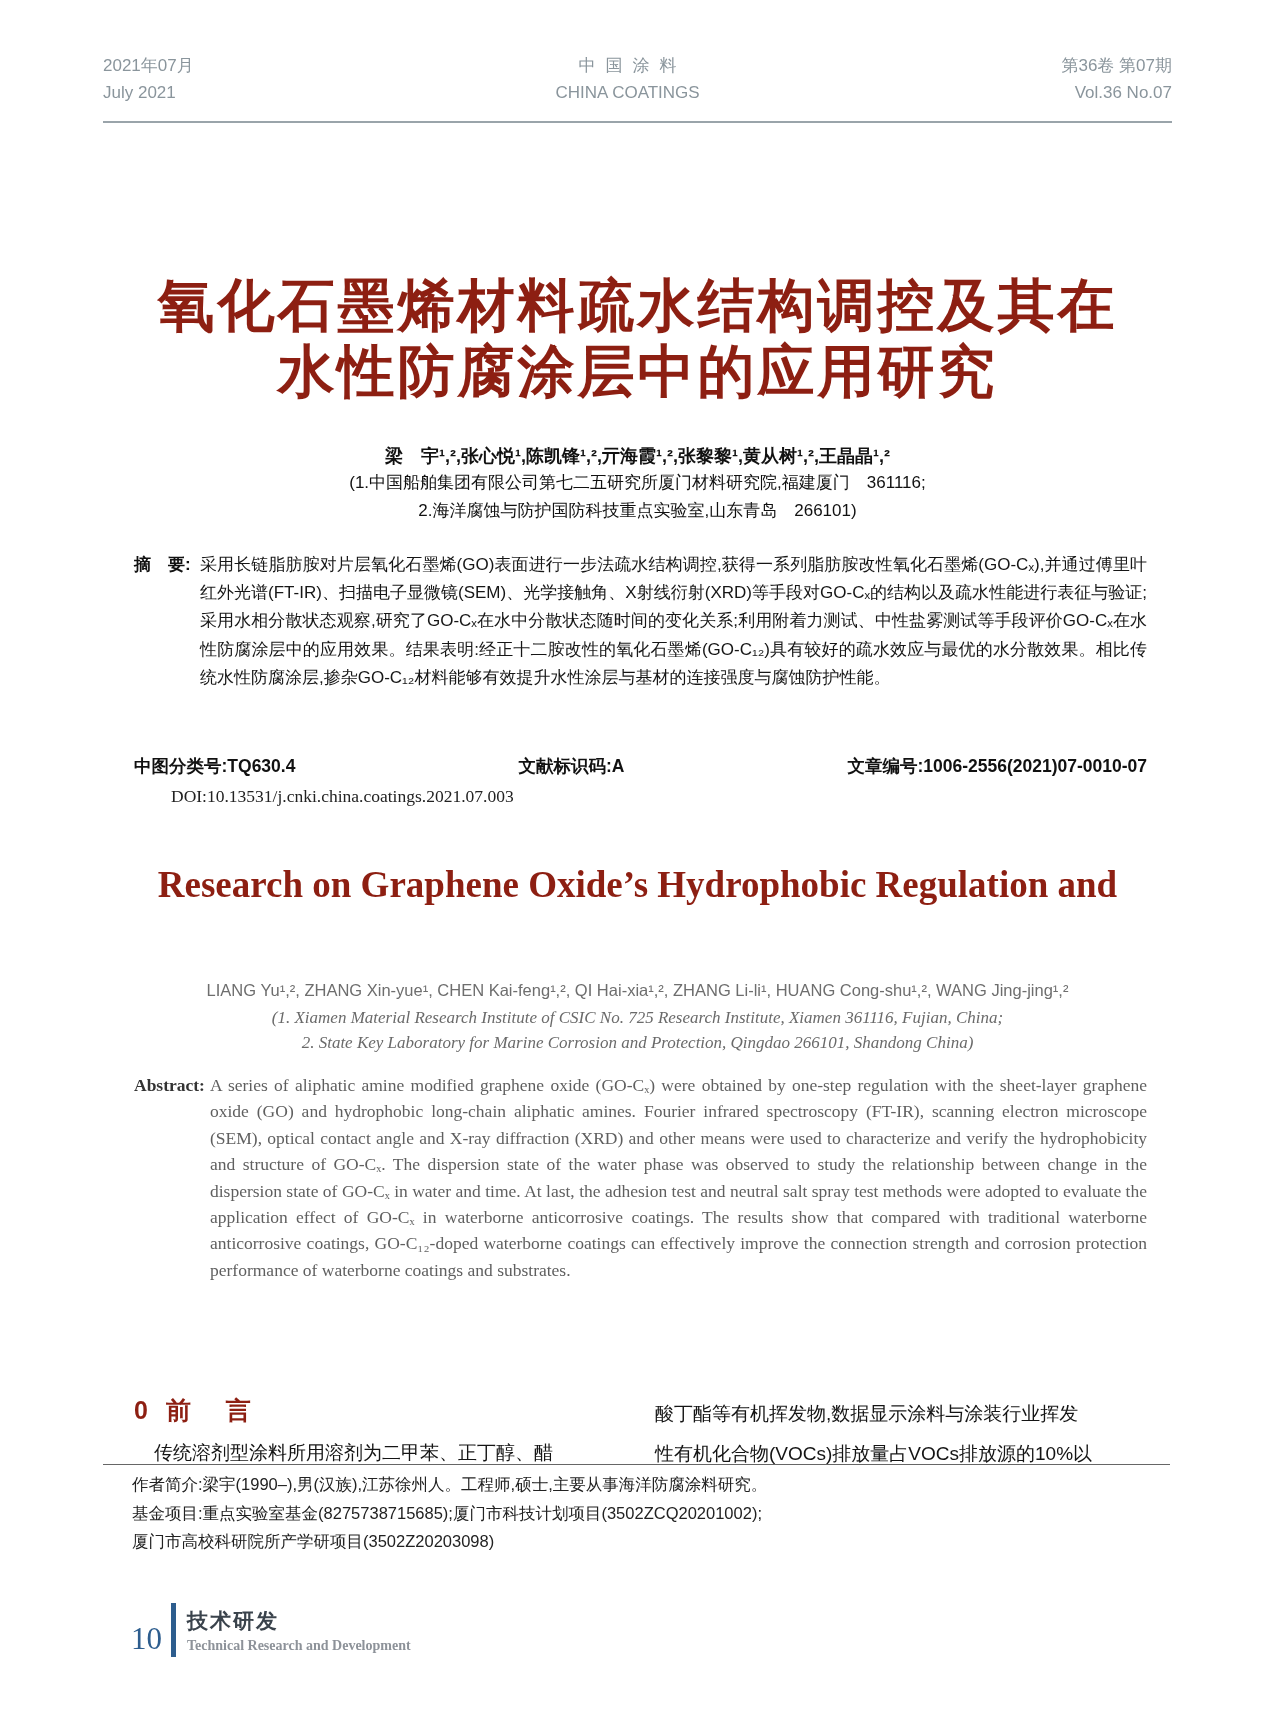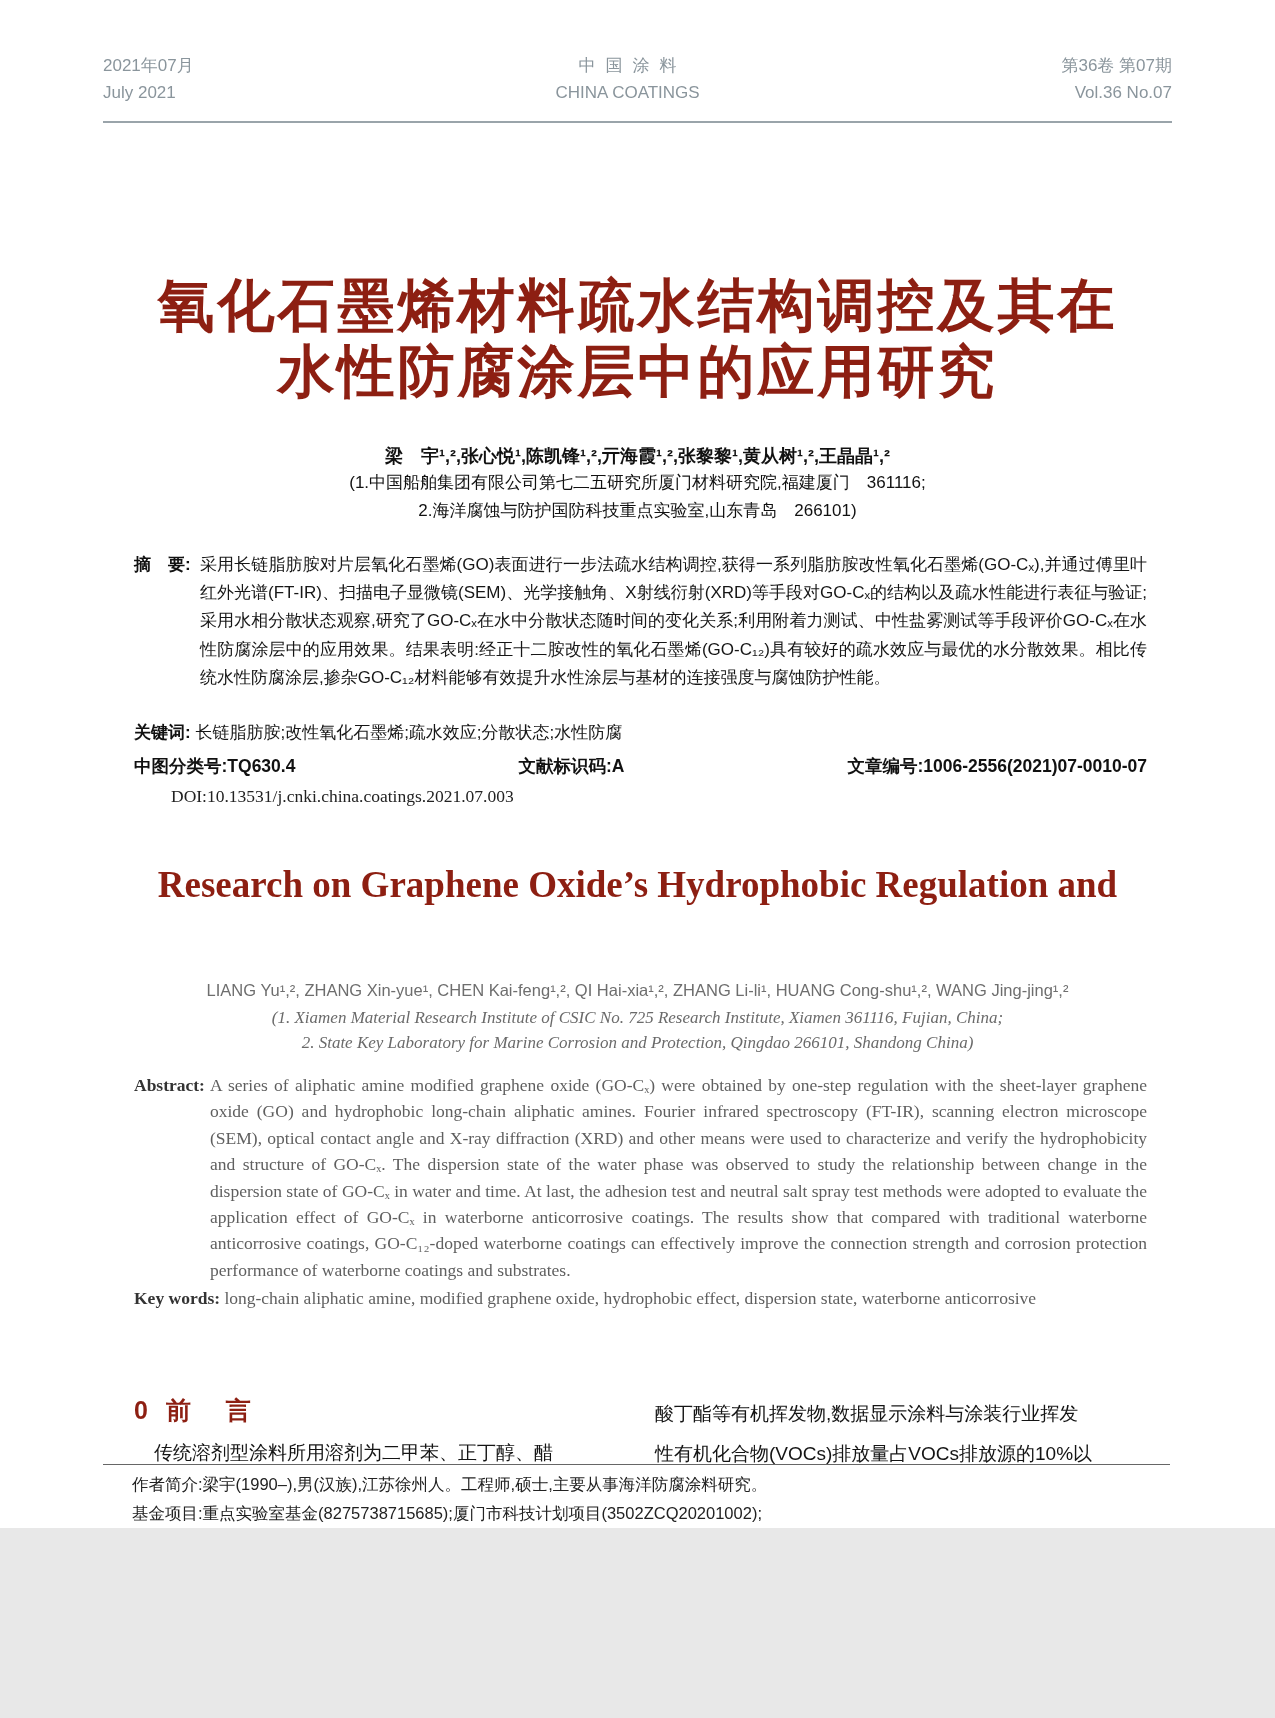--- a/index.html
+++ b/index.html
@@ -4,21 +4,21 @@
 <style>
   :root{
     --accent-red:#8d1f12;
     --footer-blue:#2d5d8e;
     --header-gray:#8a959c;
   }
   *{margin:0;padding:0;box-sizing:border-box;}
   html,body{background:#e8e8e8;}
   .page{
     position:relative;
-    width:1275px;height:1528px;
+    width:1275px;height:1718px;
     background:#ffffff;
     margin:0 auto;
     font-family:"Liberation Sans",sans-serif;
     color:#1a1a1a;
     overflow:hidden;
   }
   
   .hdr{
     position:absolute;left:103px;right:103px;top:52px;
     display:flex;justify-content:space-between;
@@ -188,24 +188,20 @@
   <div class="affil-cn">
     <div>(1.中国船舶集团有限公司第七二五研究所厦门材料研究院,福建厦门　361116;</div>
     <div>2.海洋腐蚀与防护国防科技重点实验室,山东青岛　266101)</div>
   </div>
 
   <div class="abs-cn">
     <span class="hang-label">摘　要:</span>
     <span>采用长链脂肪胺对片层氧化石墨烯(GO)表面进行一步法疏水结构调控,获得一系列脂肪胺改性氧化石墨烯(GO-Cₓ),并通过傅里叶红外光谱(FT-IR)、扫描电子显微镜(SEM)、光学接触角、X射线衍射(XRD)等手段对GO-Cₓ的结构以及疏水性能进行表征与验证;采用水相分散状态观察,研究了GO-Cₓ在水中分散状态随时间的变化关系;利用附着力测试、中性盐雾测试等手段评价GO-Cₓ在水性防腐涂层中的应用效果。结果表明:经正十二胺改性的氧化石墨烯(GO-C₁₂)具有较好的疏水效应与最优的水分散效果。相比传统水性防腐涂层,掺杂GO-C₁₂材料能够有效提升水性涂层与基材的连接强度与腐蚀防护性能。</span>
   </div>
 
-  <div class="kw-cn">
-    <span class="lbl">关键词:</span>
-    <span>长链脂肪胺;改性氧化石墨烯;疏水效应;分散状态;水性防腐</span>
-  </div>
 
   <div class="cls-row">
     <div>
       <span>中图分类号:</span><span>TQ630.4</span>
     </div>
     <div>
       <span>文献标识码:</span><span>A</span>
     </div>
     <div>
       <span>文章编号:</span><span>1006-2556(2021)07-0010-07</span>
@@ -222,24 +218,20 @@
   <div class="affil-en">
     <div>(1. Xiamen Material Research Institute of CSIC No. 725 Research Institute, Xiamen 361116, Fujian, China;</div>
     <div>2. State Key Laboratory for Marine Corrosion and Protection, Qingdao 266101, Shandong China)</div>
   </div>
 
   <div class="abs-en">
     <span class="hang-label">Abstract:</span>
     <span>A series of aliphatic amine modified graphene oxide (GO-Cₓ) were obtained by one-step regulation with the sheet-layer graphene oxide (GO) and hydrophobic long-chain aliphatic amines. Fourier infrared spectroscopy (FT-IR), scanning electron microscope (SEM), optical contact angle and X-ray diffraction (XRD) and other means were used to characterize and verify the hydrophobicity and structure of GO-Cₓ. The dispersion state of the water phase was observed to study the relationship between change in the dispersion state of GO-Cₓ in water and time. At last, the adhesion test and neutral salt spray test methods were adopted to evaluate the application effect of GO-Cₓ in waterborne anticorrosive coatings. The results show that compared with traditional waterborne anticorrosive coatings, GO-C₁₂-doped waterborne coatings can effectively improve the connection strength and corrosion protection performance of waterborne coatings and substrates.</span>
   </div>
 
-  <div class="kw-en">
-    <span class="lbl">Key words:</span>
-    <span>long-chain aliphatic amine, modified graphene oxide, hydrophobic effect, dispersion state, waterborne anticorrosive</span>
-  </div>
 
   <div class="sec0-head">
     <span class="sec-no">0</span><span class="sec-ttl">前 言</span>
   </div>
   <div class="col-left">传统溶剂型涂料所用溶剂为二甲苯、正丁醇、醋</div>
   <div class="col-right">
     <div>酸丁酯等有机挥发物,数据显示涂料与涂装行业挥发</div>
     <div>性有机化合物(VOCs)排放量占VOCs排放源的10%以</div>
   </div>
 

